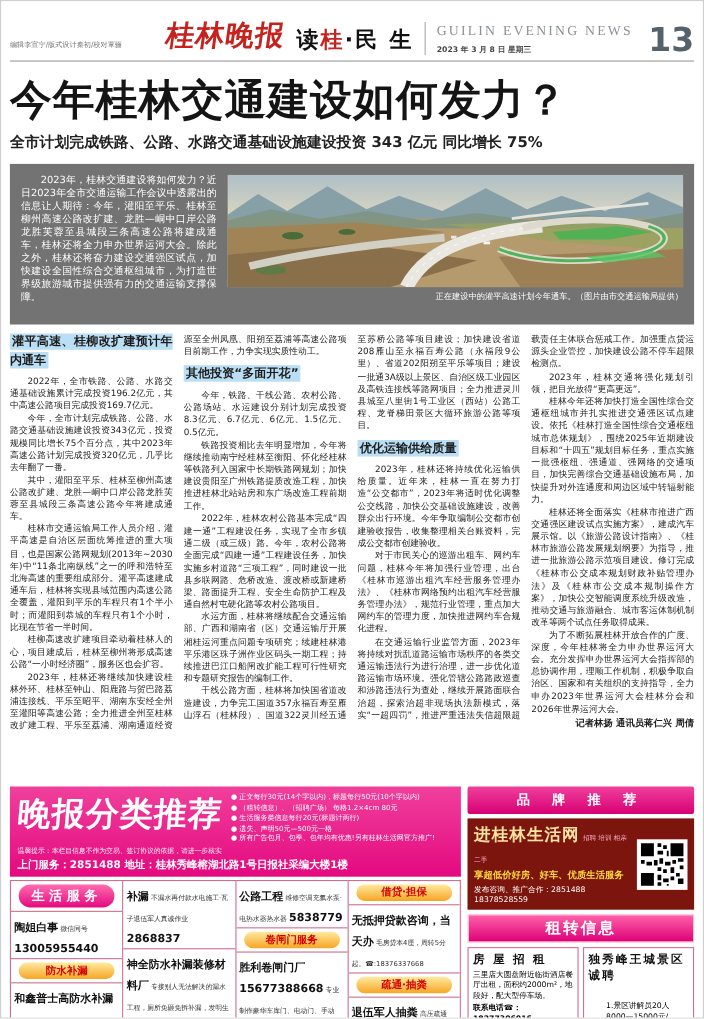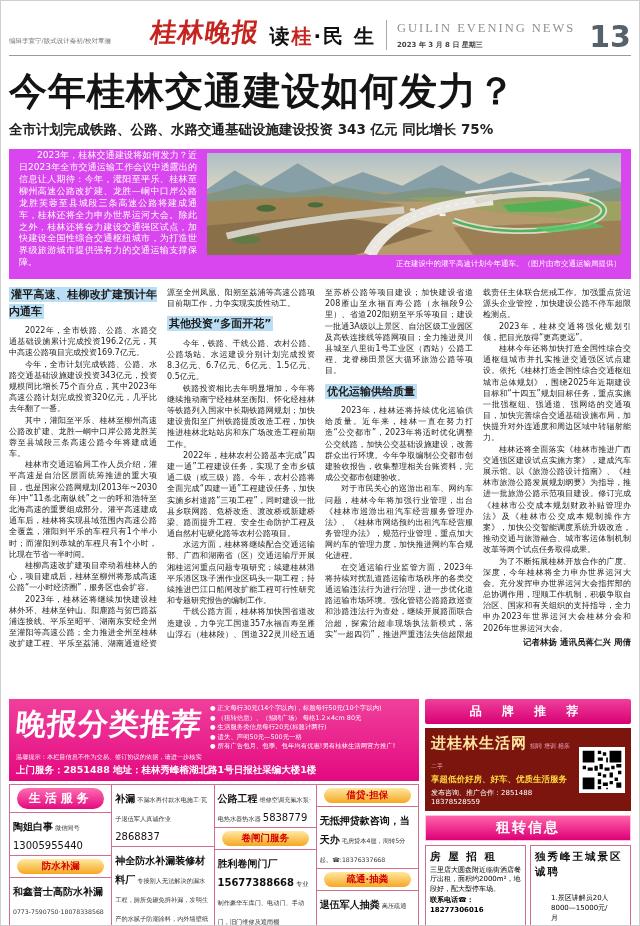--- a/index.html
+++ b/index.html
@@ -14,21 +14,21 @@
   .mast-div{width:1px;height:30px;background:#aaa;}
   .english{font-family:"Liberation Serif",serif;font-size:12.5px;color:#8b9196;letter-spacing:2px;white-space:nowrap;}
   .dateline{font-size:7px;color:#444;margin-top:4px;font-weight:bold;}
   .pageno{font-size:30px;font-weight:bold;color:#55616b;line-height:.9;margin-left:4px;}
 
   
   .headline{font-size:38px;font-weight:900;color:#141414;letter-spacing:1px;margin:10px 0 4px;}
   .subhead{font-size:13.5px;font-weight:bold;color:#222;margin:2px 0 10px;}
 
   
-  .lead-box{background:#d946ef;display:flex;gap:10px;padding:10px;height:130px;box-sizing:border-box;align-items:flex-end;}
+  .lead-box{background:#737373;display:flex;gap:10px;padding:10px;height:146px;box-sizing:border-box;}
   .lead-text{width:178px;color:#fff;font-size:9px;line-height:1.32;text-align:justify;}
   .lead-text p{margin:0;text-indent:2em;}
   .photo-col{flex:1;display:flex;flex-direction:column;min-width:0;}
   .photo{width:100%;height:102px;display:block;background:#b9c2b4;}
   .caption{color:#fff;font-size:7.5px;text-align:right;margin-top:4px;}
 
   
   .article{margin-top:8px;height:404px;column-count:4;column-gap:10px;font-size:8px;line-height:1.4;color:#1c1c1c;overflow:hidden;text-align:justify;}
   .article p{margin:0;text-indent:2em;}
   .section-head{font-weight:700;font-size:11px;margin:7px 0 5px;line-height:1.5;text-indent:0;}
@@ -45,21 +45,21 @@
   .bullets{flex:1;font-size:6.4px;line-height:1.5;}
   .note-line{font-size:6.2px;margin-top:1px;opacity:.95;}
   .service-line{font-size:9.5px;font-weight:bold;margin-top:2px;}
   .grid{display:flex;border:1px solid #cf6f8e;margin-top:3px;height:148px;overflow:hidden;background:#fff;}
   .cl-col{flex:1;border-right:1px solid #cf6f8e;display:flex;flex-direction:column;min-width:0;}
   .cl-col:last-child{border-right:none;}
   .cell{border-bottom:1px solid #cf6f8e;padding:2px 3px;}
   .cell:last-child{border-bottom:none;}
   .ad-big{font-weight:900;font-size:10px;color:#111;}
   .ad-small{font-size:6.2px;color:#333;}
-  .ad-tail{font-weight:400;font-size:10px;color:#111;}
+  .ad-tail{font-weight:700;font-size:10px;color:#111;}
   .pill{display:block;border-radius:10px;text-align:center;font-weight:900;margin:1px 4px;}
   .pill.y{background:linear-gradient(180deg,#ffe9a0,#f6a623);color:#d40000;font-size:9.5px;padding:1px 0;}
   .pill.p{background:linear-gradient(180deg,#ff6cb0,#e40980);color:#fff;font-size:12px;letter-spacing:4px;padding:2px 0;border-radius:12px;}
 
   .ads-right{flex:1;display:flex;flex-direction:column;gap:4px;min-width:0;}
   .brand-head{background:linear-gradient(180deg,#f0409c,#d70074);color:#fff;text-align:center;font-weight:900;font-size:12px;letter-spacing:8px;padding:4px 0;border-radius:2px;}
   .life{background:#7b150d;display:flex;gap:6px;padding:5px 6px;align-items:center;}
   .life-main{flex:1;min-width:0;}
   .life-title{color:#ffe3a1;font-size:15px;font-weight:900;letter-spacing:1px;display:inline;}
   .life-tags{color:#f9a7c6;font-size:6px;margin-left:3px;}

